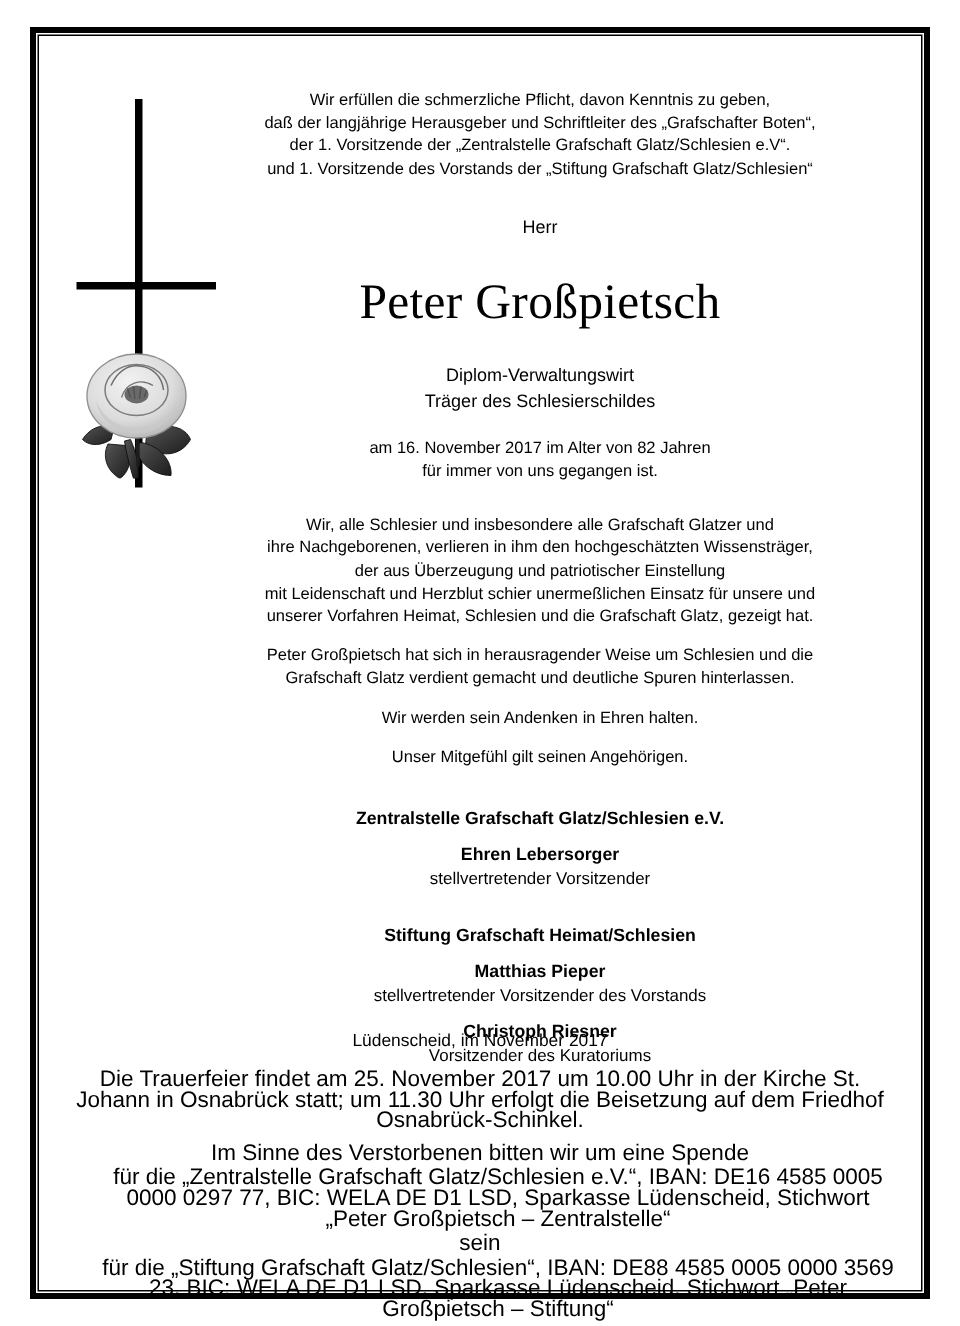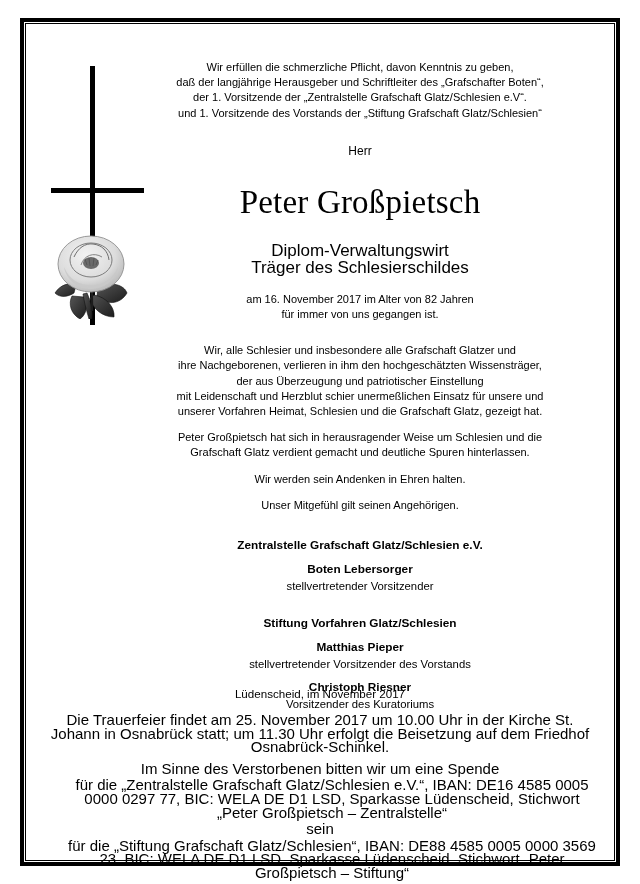--- a/index.html
+++ b/index.html
@@ -100,21 +100,21 @@
   }
   .deceased-name {
     font-family: "Liberation Serif", serif;
     font-size: 33px;
     line-height: 40px;
     font-weight: 400;
     margin: 16px;
     letter-spacing: 0.2px;
   }
   .subtitle {
-    font-size: 17px;
+    font-size: 12px;
     line-height: 17px;
     margin: 0;
   }
 
   
   .sig-org {
     font-size: 11.8px;
     line-height: 17px;
     font-weight: bold;
     margin: 0;
@@ -237,25 +237,25 @@
 
     <div class="gap-sm"></div>
     <p class="para">Wir werden sein Andenken in Ehren halten.</p>
 
     <div class="gap-sm"></div>
     <p class="para">Unser Mitgefühl gilt seinen Angehörigen.</p>
 
     <div style="height:24px"></div>
     <p class="sig-org">Zentralstelle Grafschaft Glatz/Schlesien e.V.</p>
     <div style="height:7px"></div>
-    <p class="sig-person">Boten Lebersorger</p>
+    <p class="sig-person">Ehren Lebersorger</p>
     <p class="sig-role">stellvertretender Vorsitzender</p>
 
     <div style="height:21px"></div>
-    <p class="sig-org">Stiftung Vorfahren Glatz/Schlesien</p>
+    <p class="sig-org">Stiftung Grafschaft Heimat/Schlesien</p>
     <div style="height:7px"></div>
     <p class="sig-person">Matthias Pieper</p>
     <p class="sig-role">stellvertretender Vorsitzender des Vorstands</p>
     <div style="height:7px"></div>
     <p class="sig-person">Christoph Riesner</p>
     <p class="sig-role">Vorsitzender des Kuratoriums</p>
   </div>
 
   <div class="footer">
     <p class="place-date">Lüdenscheid, im November 2017</p>

